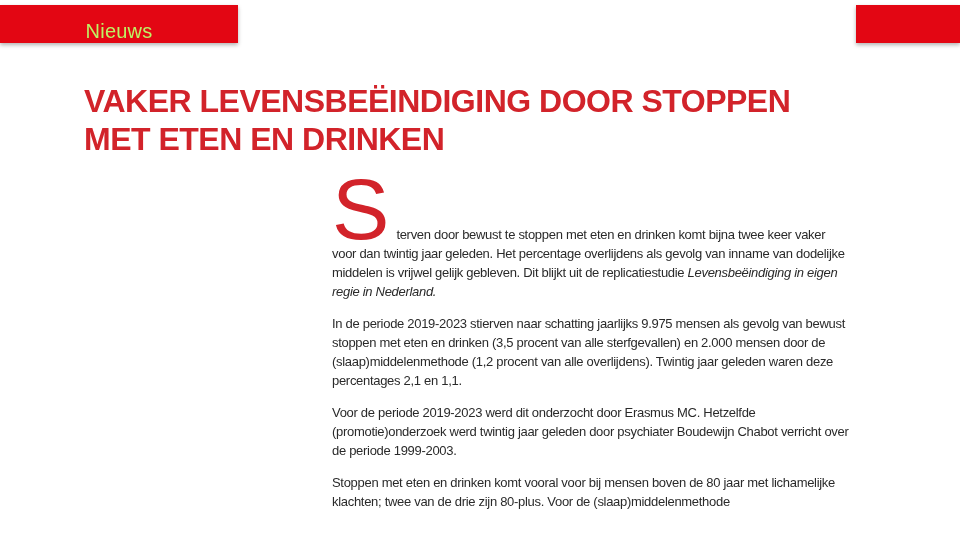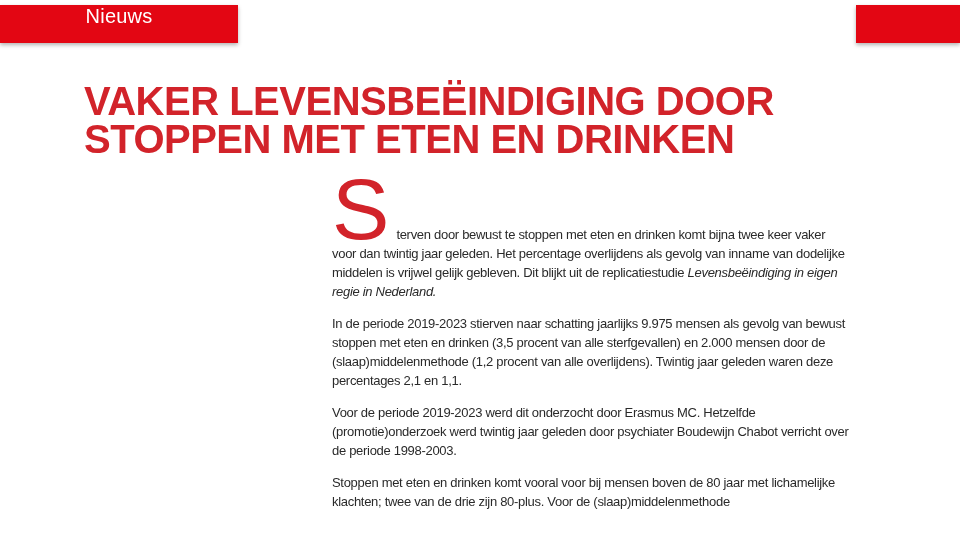--- a/index.html
+++ b/index.html
@@ -19,23 +19,23 @@
     font-family: "Liberation Sans", sans-serif;
   }
   
   .news-tab {
     position: absolute;
     left: 0;
     top: 5px;
     width: 238px;
     height: 38px;
     background: var(--block-red);
-    color: #ffffff;
+    color: #bef264;
     display: flex;
-    align-items: flex-start;
+    align-items: flex-end;
     justify-content: center;
     font-size: 20px;
     letter-spacing: 0.2px;
     box-shadow: 0 2px 4px rgba(0,0,0,0.30);
     cursor: pointer;
   }
   
   .corner-block {
     position: absolute;
     left: 856px;
@@ -45,21 +45,21 @@
     background: var(--block-red);
     box-shadow: 0 2px 4px rgba(0,0,0,0.30);
   }
   
   .article-title {
     position: absolute;
     left: 84px;
     top: 82px;
     width: 710px;
     margin: 0;
-    font-size: 40px;
+    font-size: 32px;
     line-height: 38px;
     font-weight: bold;
     letter-spacing: -0.5px;
     color: var(--heading-red);
     text-transform: uppercase;
   }
   
   .article-body {
     position: absolute;
     left: 332px;
@@ -90,17 +90,17 @@
 
 <div class="corner-block"></div>
 
 <h1 class="article-title">VAKER LEVENSBEËINDIGING DOOR STOPPEN MET ETEN EN DRINKEN</h1>
 
 <div class="article-body">
   <p><span class="dropcap">S</span><span>terven door bewust te stoppen met eten en drinken komt bijna twee keer vaker voor dan twintig jaar geleden. Het percentage overlijdens als gevolg van inname van dodelijke middelen is vrijwel gelijk gebleven. Dit blijkt uit de replicatiestudie </span><span class="study-title">Levensbeëindiging in eigen regie in Nederland.</span></p>
 
   <p>In de periode 2019-2023 stierven naar schatting jaarlijks 9.975 mensen als gevolg van bewust stoppen met eten en drinken (3,5 procent van alle sterfgevallen) en 2.000 mensen door de (slaap)middelenmethode (1,2 procent van alle overlijdens). Twintig jaar geleden waren deze percentages 2,1 en 1,1.</p>
 
-  <p>Voor de periode 2019-2023 werd dit onderzocht door Erasmus MC. Hetzelfde (promotie)onderzoek werd twintig jaar geleden door psychiater Boudewijn Chabot verricht over de periode 1998-2003.</p>
+  <p>Voor de periode 2019-2023 werd dit onderzocht door Erasmus MC. Hetzelfde (promotie)onderzoek werd twintig jaar geleden door psychiater Boudewijn Chabot verricht over de periode 1999-2003.</p>
 
 
   <p>Stoppen met eten en drinken komt vooral voor bij mensen boven de 80 jaar met lichamelijke klachten; twee van de drie zijn 80-plus. Voor de (slaap)middelenmethode</p>
 </div>
 
 </body></html>

